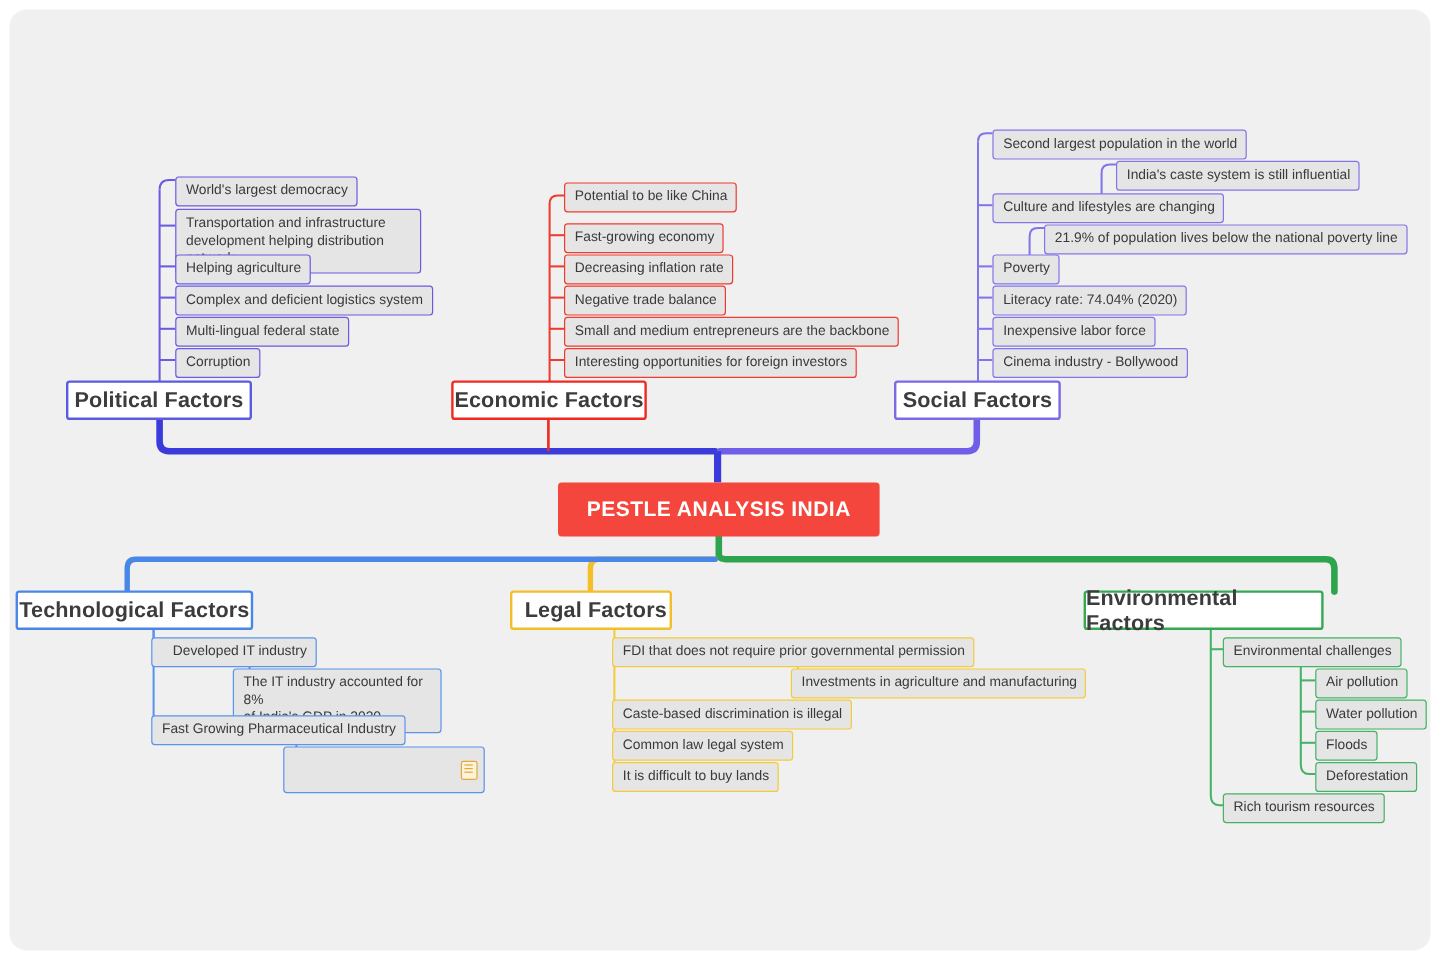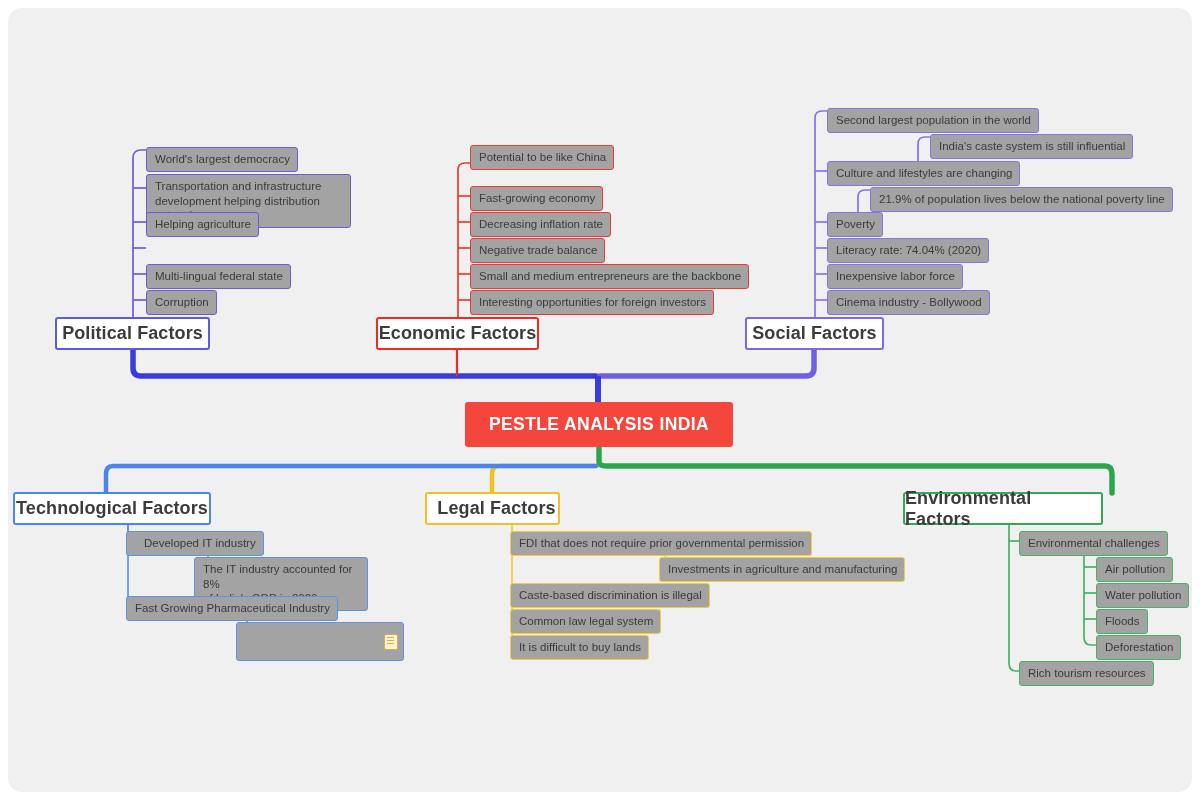--- a/index.html
+++ b/index.html
@@ -1,21 +1,21 @@
 <!DOCTYPE html>
 <html><head>
 <meta charset="utf-8">
 <style>
   html,body{margin:0;padding:0;background:#ffffff;}
   body{width:1200px;height:800px;overflow:hidden;font-family:"Liberation Sans",sans-serif;}
   #canvas{position:absolute;left:8px;top:8px;width:1184px;height:784px;background:#f0f0f0;border-radius:14px;}
   #stage{position:absolute;left:0;top:0;width:1200px;height:800px;}
   svg#links{position:absolute;left:0;top:0;width:1200px;height:800px;pointer-events:none;}
 
-  .node{position:absolute;box-sizing:border-box;background:#a3a3a3;border:1.6px solid #6a5be0;
+  .node{position:absolute;box-sizing:border-box;background:#e5e5e5;border:1.6px solid #6a5be0;
         border-radius:3px;color:#3a3a3a;font-size:11.5px;line-height:1.28;
         padding:4px 7px 4px 8px;white-space:pre;}
   .node.multi{white-space:pre-line;}
 
   .head{position:absolute;box-sizing:border-box;background:#ffffff;border:2px solid #5b5be0;
         border-radius:3px;color:#3c3c3c;font-weight:bold;font-size:18px;
         display:flex;align-items:center;justify-content:center;letter-spacing:.1px;}
 
   
   .c-pol{border-color:#5b5be0;} .t-pol{border-color:#6a5be0;}
@@ -100,25 +100,26 @@
     <path d="M1084,619 L1096,619" fill="none" stroke="#45b265" stroke-width="1.7"></path>
   </svg>
 
   <div id="center">PESTLE ANALYSIS INDIA</div>
 
   <div class="head c-pol" style="left:55px;top:317px;width:155px;height:33px;">Political Factors</div>
   <div class="node t-pol" style="left:146px;top:147px;">World's largest democracy</div>
   <div class="node t-pol multi" style="left:146px;top:174px;width:205px;">Transportation and infrastructure
 development helping distribution network</div>
   <div class="node t-pol" style="left:146px;top:212px;">Helping agriculture</div>
+  <div class="node t-pol" style="left:146px;top:238px;">Complex and deficient logistics system</div>
   <div class="node t-pol" style="left:146px;top:264px;">Multi-lingual federal state</div>
   <div class="node t-pol" style="left:146px;top:290px;">Corruption</div>
 
   <div class="head c-eco" style="left:376px;top:317px;width:163px;height:33px;">Economic Factors</div>
-  <div class="node t-eco" style="left:470px;top:145px;">Potential to be like China</div>
+  <div class="node t-eco" style="left:470px;top:152px;">Potential to be like China</div>
   <div class="node t-eco" style="left:470px;top:186px;">Fast-growing economy</div>
   <div class="node t-eco" style="left:470px;top:212px;">Decreasing inflation rate</div>
   <div class="node t-eco" style="left:470px;top:238px;">Negative trade balance</div>
   <div class="node t-eco" style="left:470px;top:290px;">Interesting opportunities for foreign investors</div>
   <div class="node t-eco" style="left:470px;top:264px;">Small and medium entrepreneurs are the backbone</div>
 
   <div class="head c-soc" style="left:745px;top:317px;width:139px;height:33px;">Social Factors</div>
   <div class="node t-soc" style="left:827px;top:108px;">Second largest population in the world</div>
   <div class="node t-soc" style="left:827px;top:161px;">Culture and lifestyles are changing</div>
   <div class="node t-soc" style="left:930px;top:134px;">India's caste system is still influential</div>

